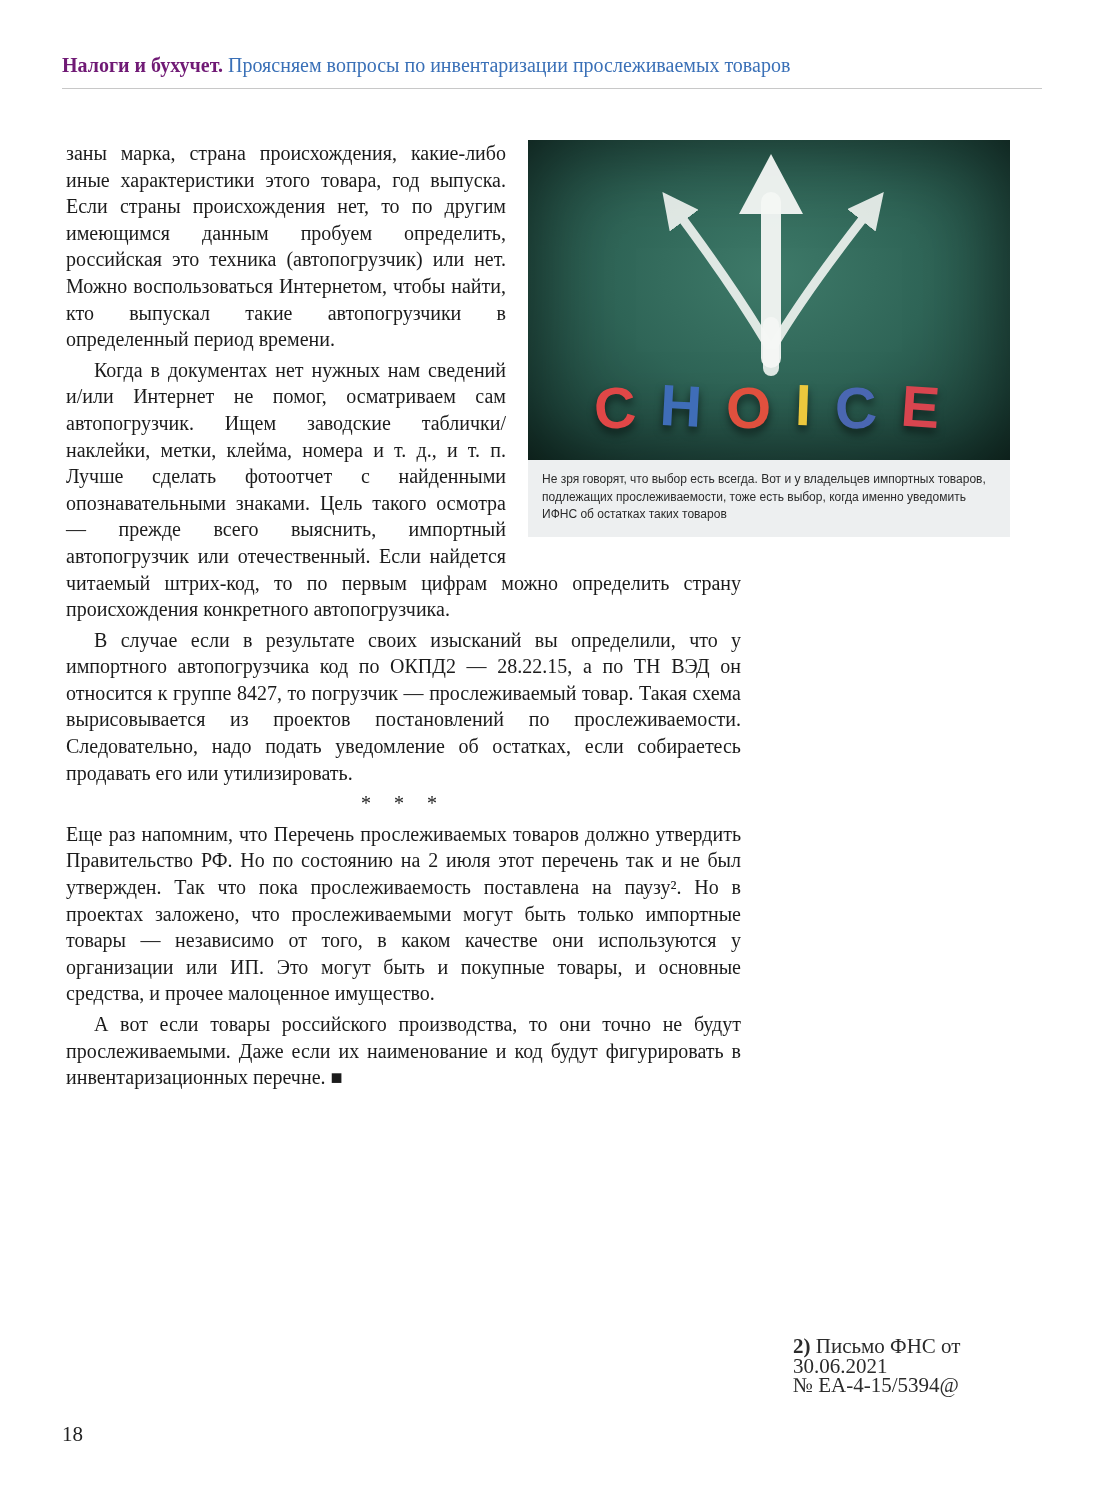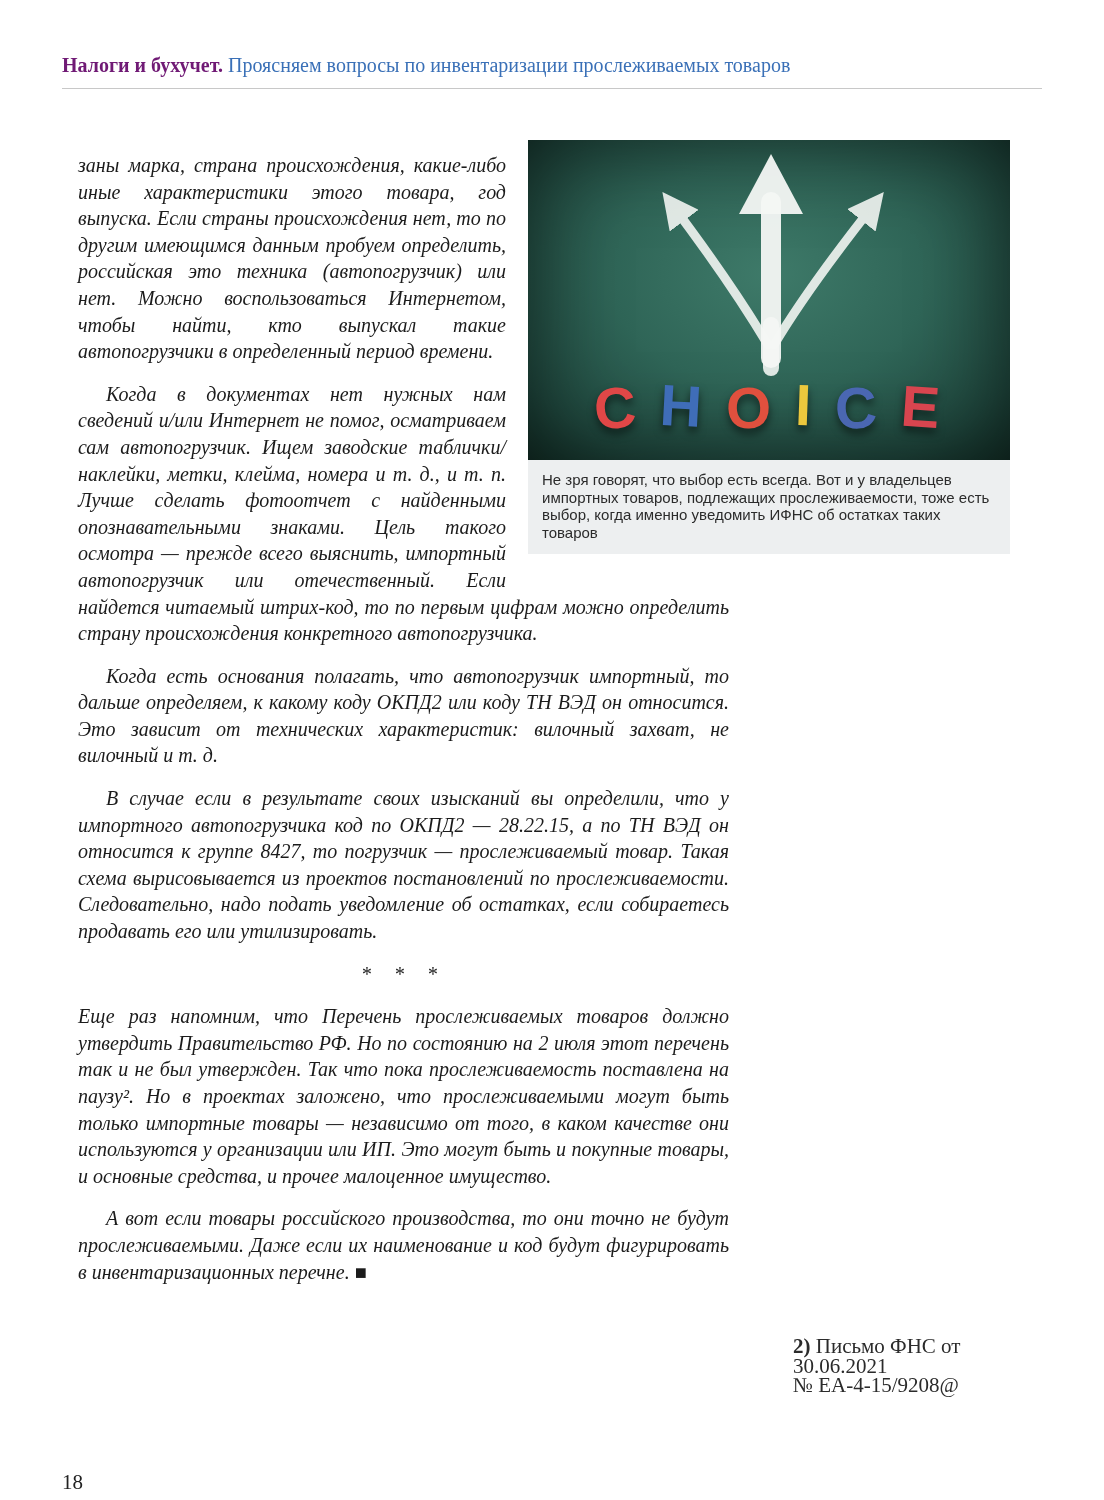--- a/index.html
+++ b/index.html
@@ -46,23 +46,22 @@
     left: 62px;
     top: 136px;
     width: 683px;
     font-size: 20px;
     line-height: 1.33;
     text-align: justify;
     hyphens: auto;
     -webkit-hyphens: auto;
   }
   .article p {
-    margin: 16px;
+    margin: 4px;
     text-indent: 28px;
-    font-style: italic;
   }
   .article p.no-indent {
     text-indent: 0;
   }
   .separator {
     text-align: center;
     letter-spacing: 9px;
     margin: 20px 0 16px 0;
     text-indent: 0 !important;
   }
@@ -109,21 +108,21 @@
   .choice-word span:nth-child(3) { transform: rotate(-2deg); }
   .choice-word span:nth-child(4) { transform: rotate(2deg) translateY(-3px); }
   .choice-word span:nth-child(5) { transform: rotate(-3deg); }
   .choice-word span:nth-child(6) { transform: rotate(4deg) translateY(-1px); }
   .figure-caption {
     box-sizing: border-box;
     width: 482px;
     background: #edeff0;
     padding: 11px 14px 13px 14px;
     font-family: "Liberation Sans", "DejaVu Sans", sans-serif;
-    font-size: 15px;
+    font-size: 12px;
     line-height: 17.5px;
     color: #2b2b2b;
     text-align: left;
     text-indent: 0;
   }
   
   .footnote {
     position: absolute;
     left: 793px;
     top: 1337px;
@@ -135,21 +134,20 @@
   .footnote .marker {
     font-weight: bold;
   }
   
   .page-number {
     position: absolute;
     left: 62px;
     top: 1422px;
     font-size: 21px;
     color: #222222;
-    margin-top: 48px;
   }
 </style>
 </head>
 <body>
 
 <div class="page">
 
   <div class="header">
     <span class="brand">Налоги и бухучет.</span>
     <span class="subtitle">Проясняем вопросы по инвентаризации прослеживаемых товаров</span>
@@ -183,30 +181,29 @@
           <span style="color: rgb(236, 200, 61);">I</span>
           <span style="color: rgb(74, 103, 178);">C</span>
           <span style="color: rgb(216, 69, 79);">E</span>
         </div>
       </div>
       <figcaption class="figure-caption">Не зря говорят, что выбор есть всегда. Вот и у владельцев импортных товаров, подлежащих прослеживаемости, тоже есть выбор, когда именно уведомить ИФНС об остатках таких товаров</figcaption>
     </figure>
 
     <p class="no-indent">заны марка, страна происхождения, какие-либо иные характеристики этого товара, год выпуска. Если страны происхождения нет, то по другим имеющимся данным пробуем определить, российская это техника (автопогрузчик) или нет. Можно воспользоваться Интернетом, чтобы найти, кто выпускал такие автопогрузчики в определенный период времени.</p>
     <p>Когда в документах нет нужных нам сведений и/или Интернет не помог, осматриваем сам автопогрузчик. Ищем заводские таблички/наклейки, метки, клейма, номера и т. д., и т. п. Лучше сделать фотоотчет с найденными опознавательными знаками. Цель такого осмотра — прежде всего выяснить, импортный автопогрузчик или отечественный. Если найдется читаемый штрих-код, то по первым цифрам можно определить страну происхождения конкретного автопогрузчика.</p>
-    <p>Когда есть основания полагать, что автопогрузчик импортный, то дальше определяем, к какому коду ОКПД2 или коду ТН ВЭД он относится. Это зависит от технических характеристик: вилочный захват, не вилочный и т. д.</p>
     <p>В случае если в результате своих изысканий вы определили, что у импортного автопогрузчика код по ОКПД2 — 28.22.15, а по ТН ВЭД он относится к группе 8427, то погрузчик — прослеживаемый товар. Такая схема вырисовывается из проектов постановлений по прослеживаемости. Следовательно, надо подать уведомление об остатках, если собираетесь продавать его или утилизировать.</p>
 
     <p class="separator no-indent">* * *</p>
 
     <p class="no-indent">Еще раз напомним, что Перечень прослеживаемых товаров должно утвердить Правительство РФ. Но по состоянию на 2 июля этот перечень так и не был утвержден. Так что пока прослеживаемость поставлена на паузу². Но в проектах заложено, что прослеживаемыми могут быть только импортные товары — независимо от того, в каком качестве они используются у организации или ИП. Это могут быть и покупные товары, и основные средства, и прочее малоценное имущество.</p>
     <p>А вот если товары российского производства, то они точно не будут прослеживаемыми. Даже если их наименование и код будут фигурировать в инвентаризационных перечне. ■</p>
   </div>
 
   <div class="footnote">
     <span class="marker">2)</span>
     <span>Письмо ФНС от 30.06.2021</span><br>
-    <span>№ ЕА-4-15/9208@</span>
+    <span>№ ЕА-4-15/5394@</span>
   </div>
 
   <div class="page-number">18</div>
 
 </div>
 
 </body></html>

